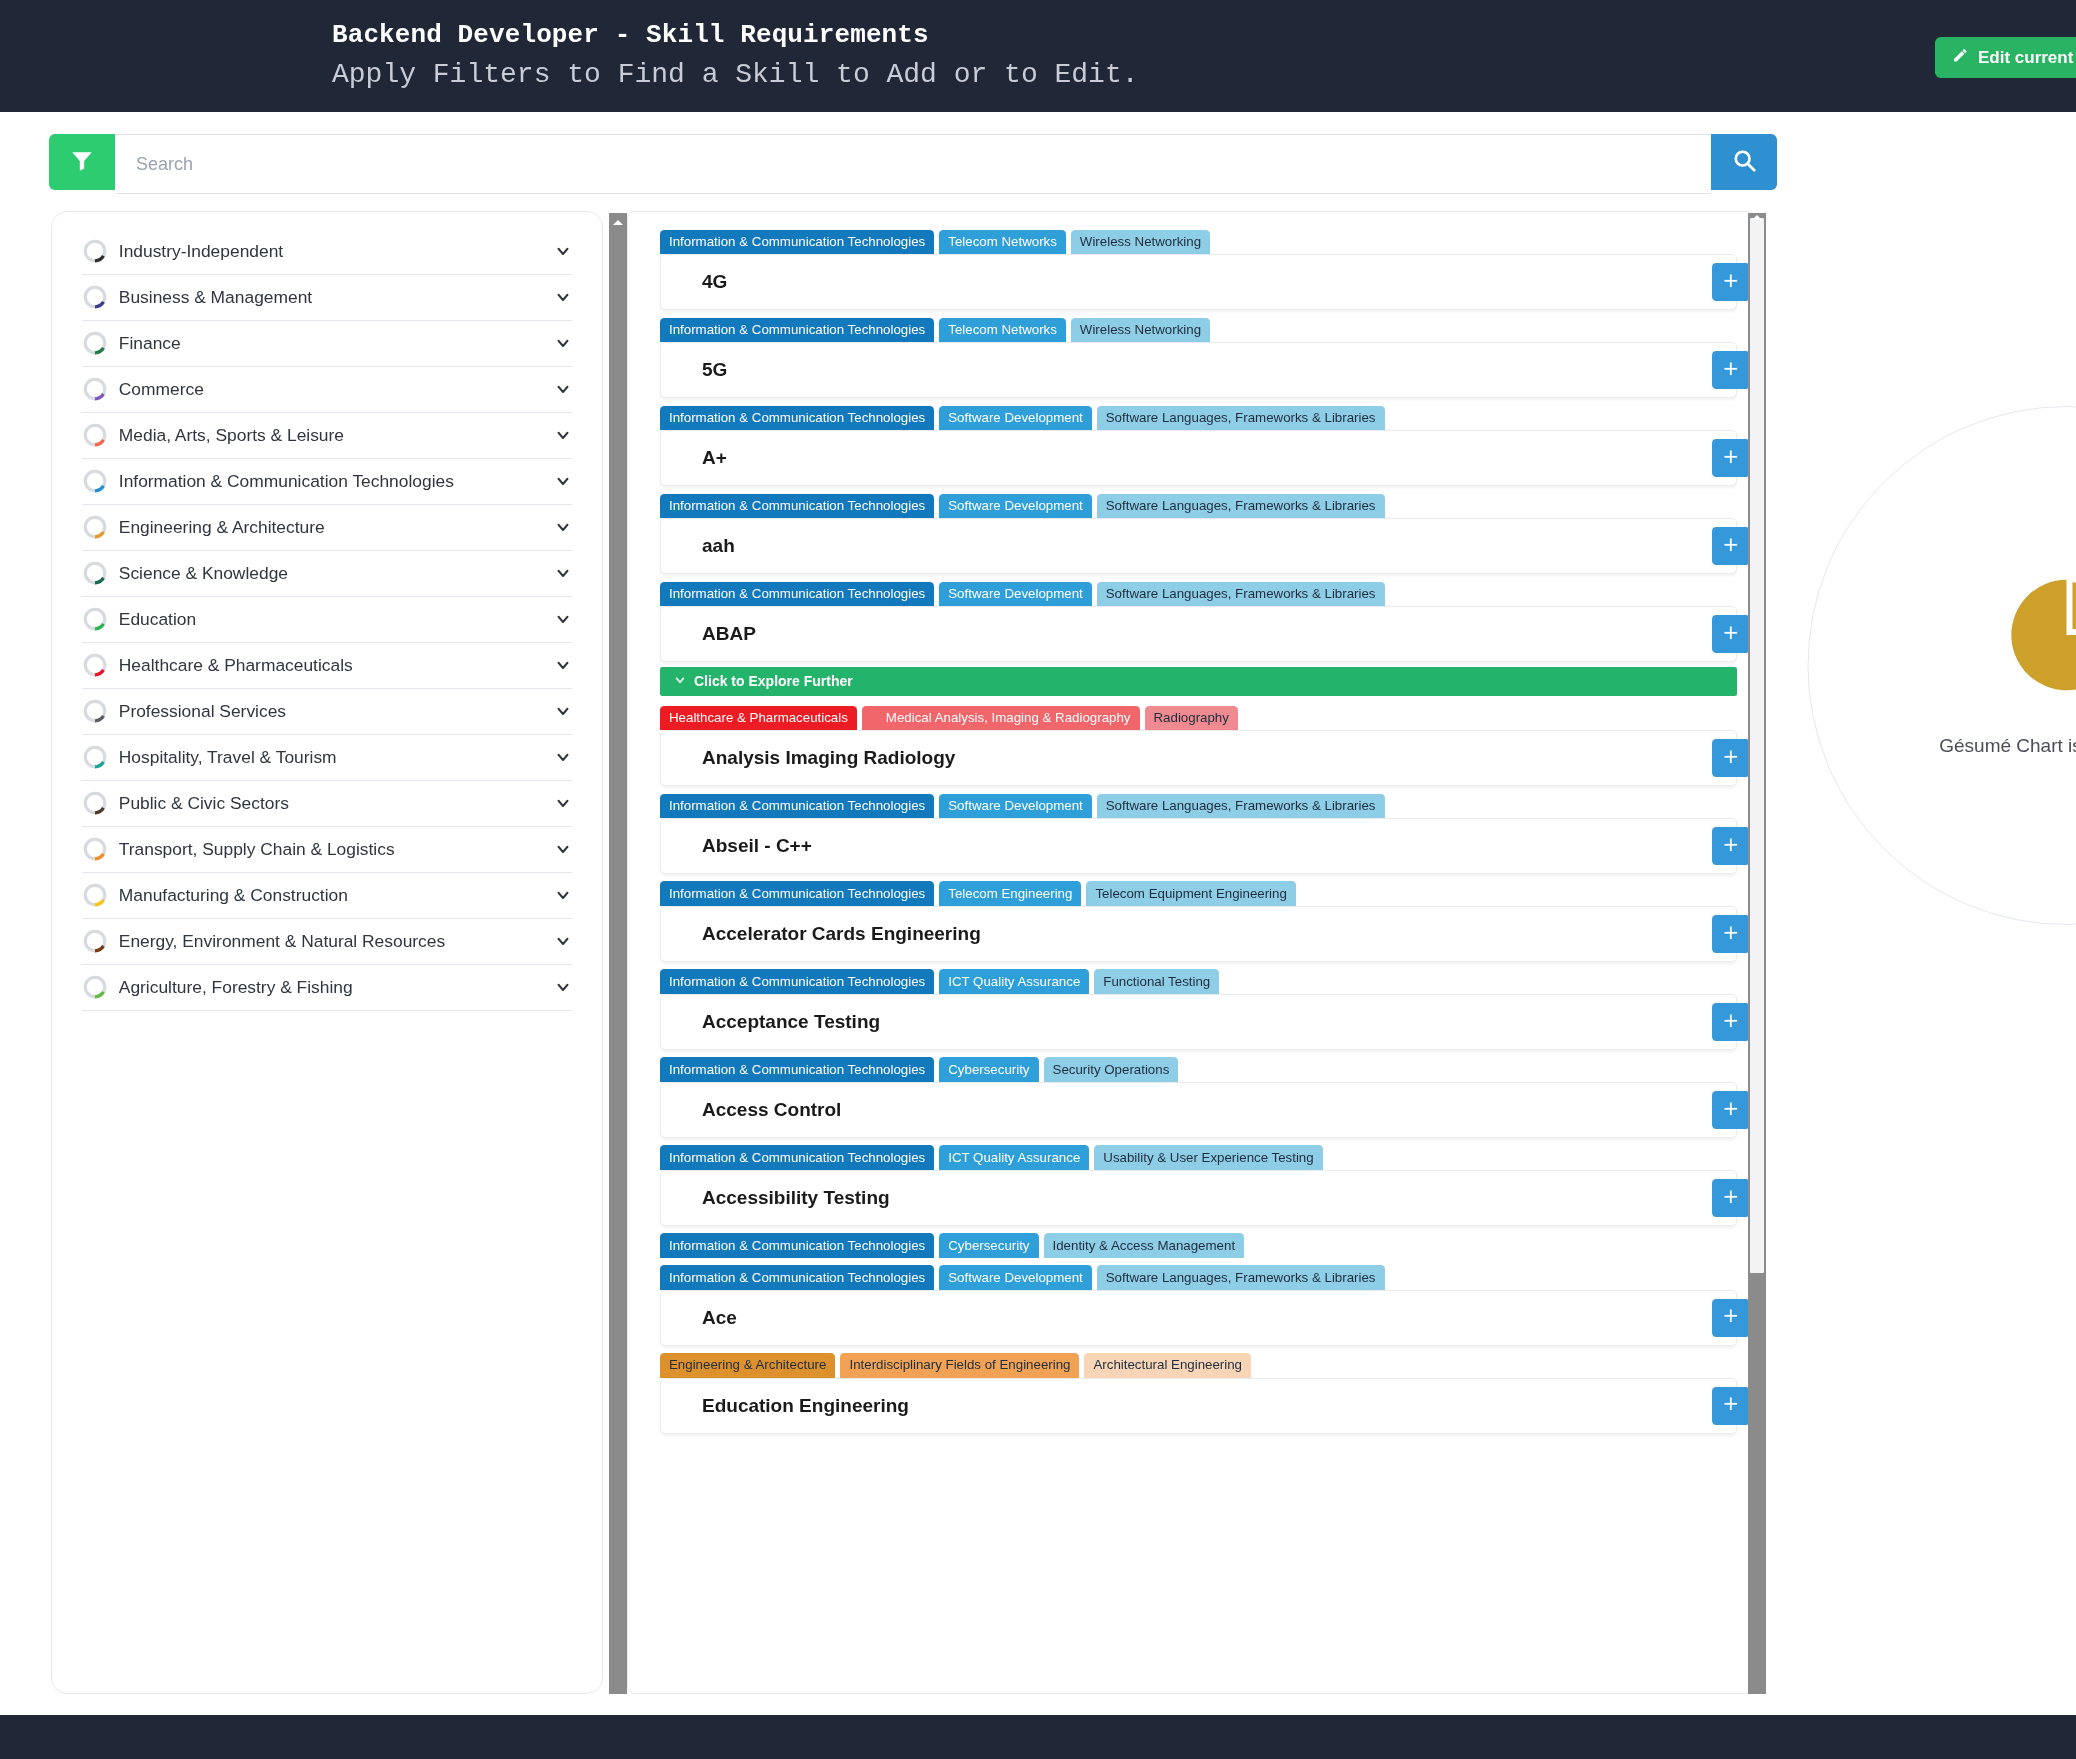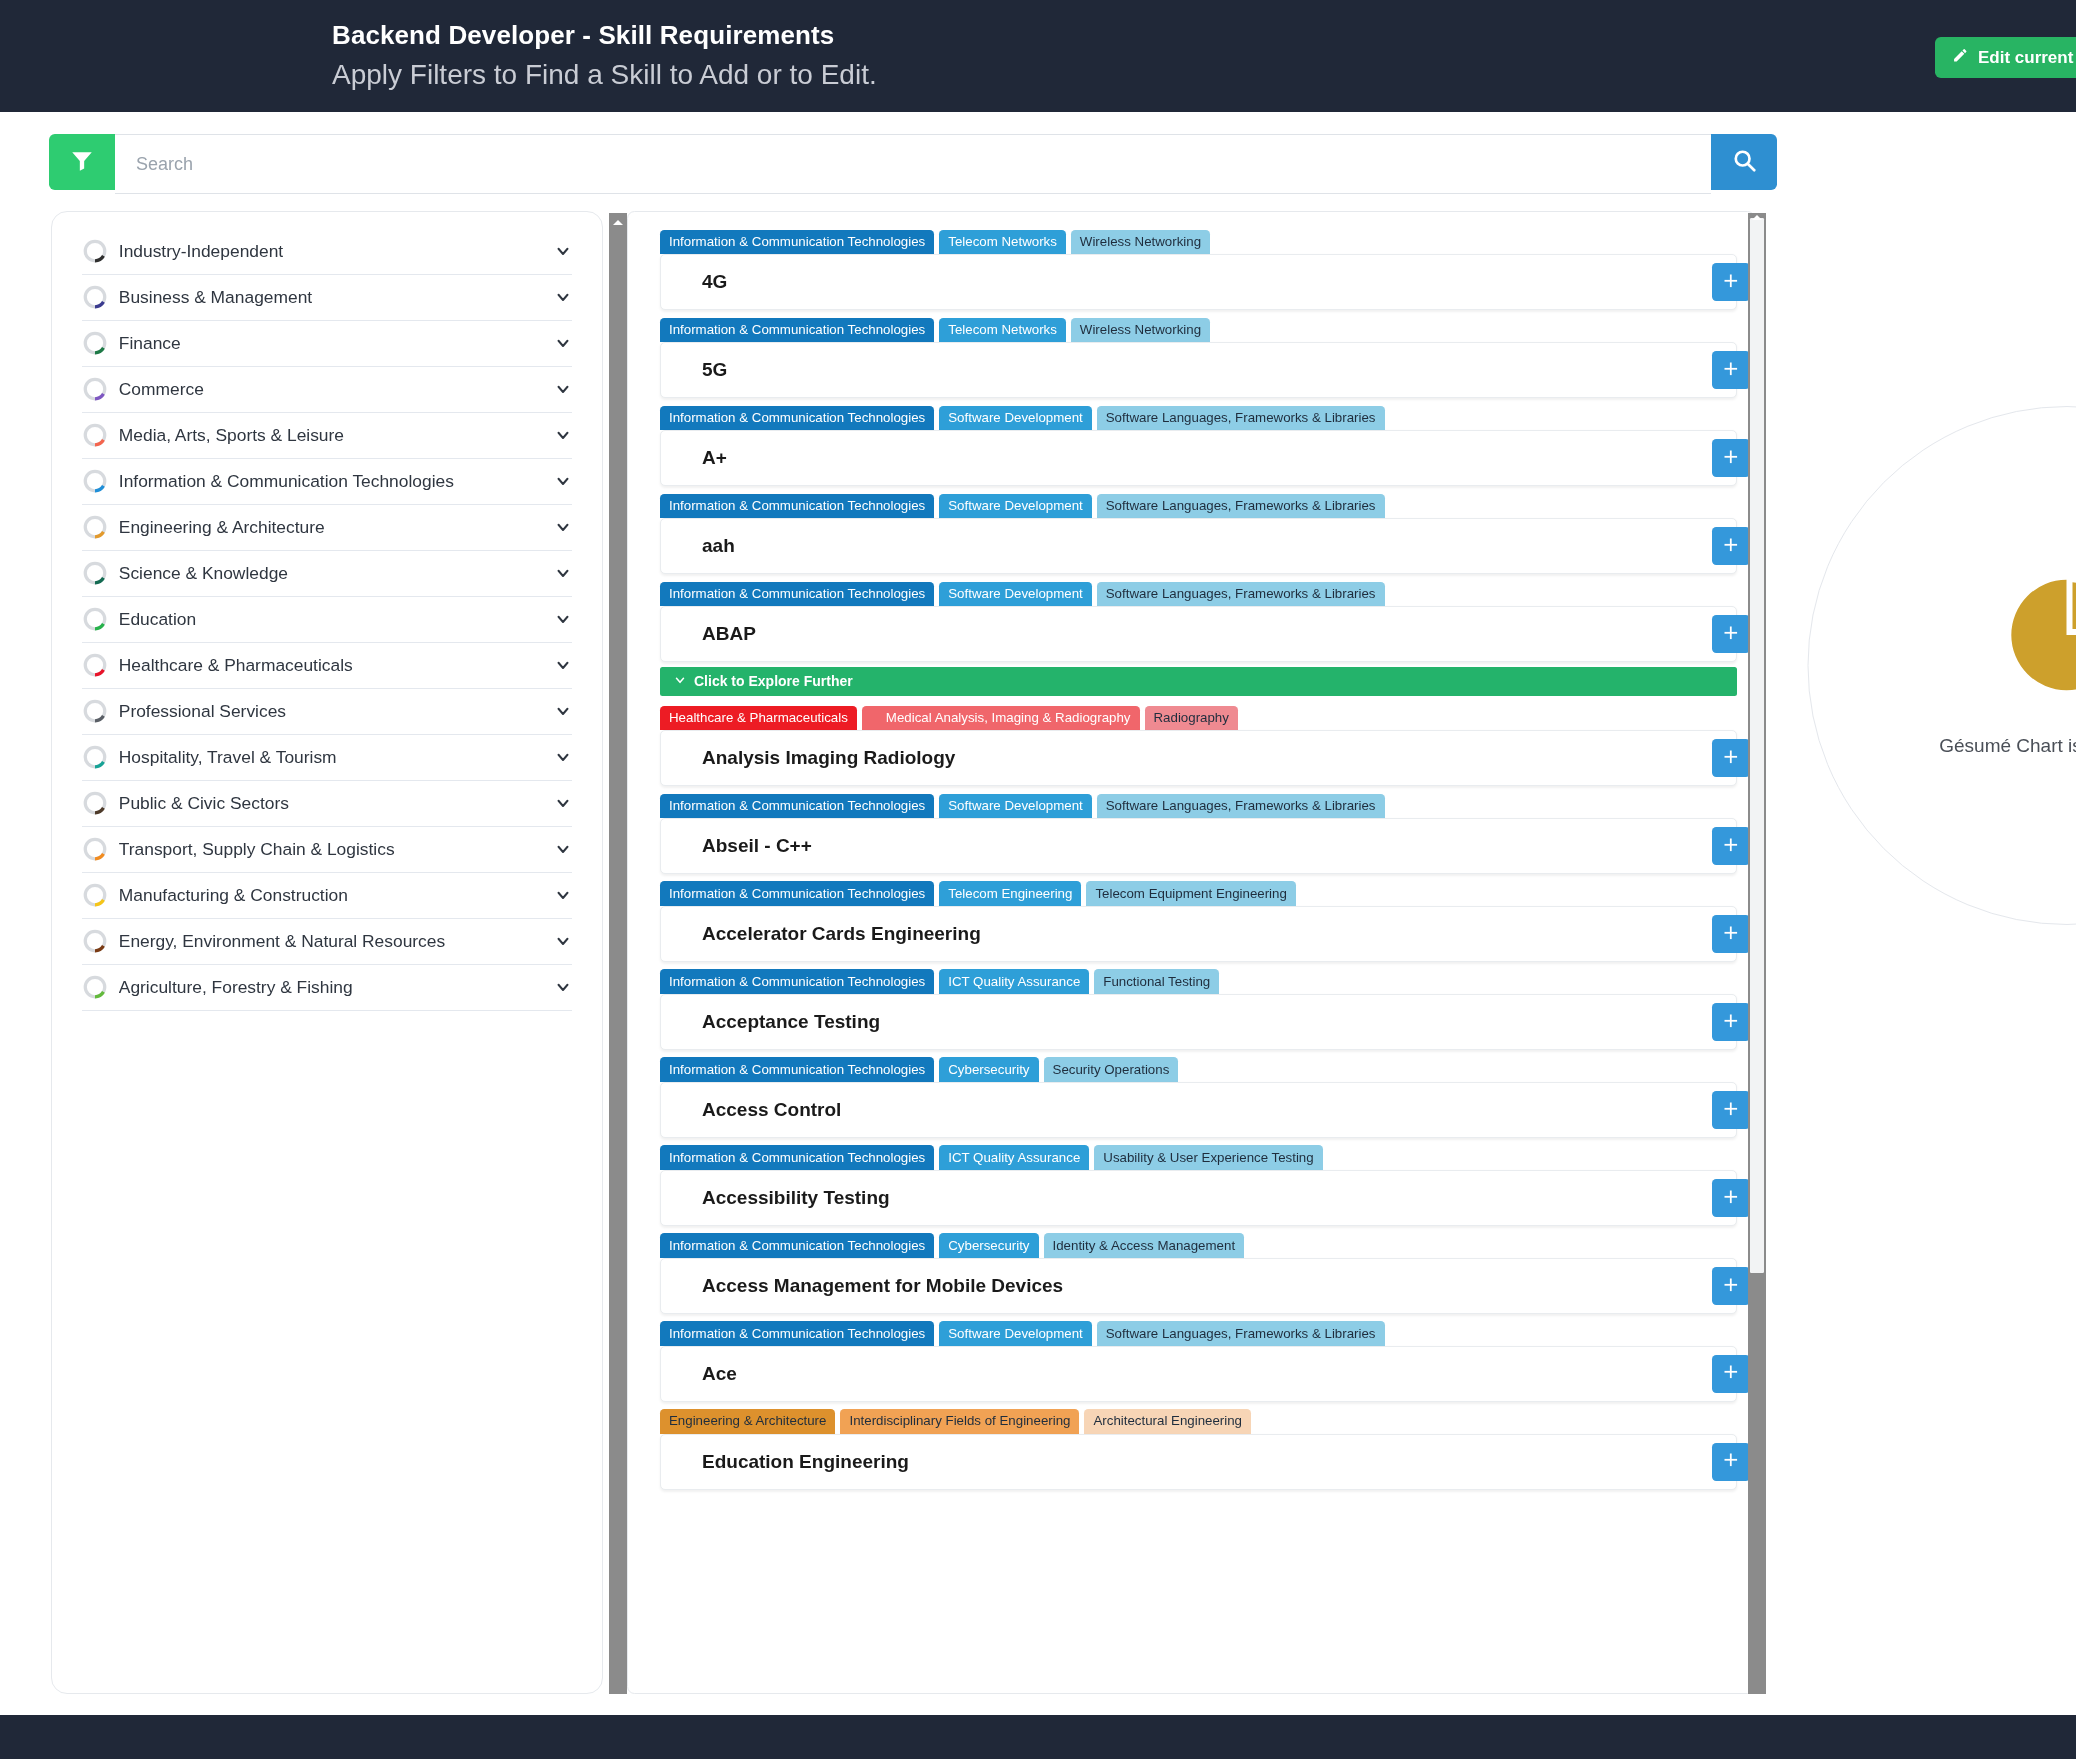--- a/index.html
+++ b/index.html
@@ -10,21 +10,21 @@
     overflow: hidden;
   }
 
   
   .app-header {
     position: absolute; left: 0; top: 0;
     width: 2371px; height: 112px;
     background: #202838;
     display: flex; align-items: center;
   }
-  .header-titles { margin-left: 332px; }
+  .header-titles { margin-left: 332px; font-family: Liberation Mono, monospace; }
   .header-title {
     color: #ffffff; font-size: 26px; font-weight: bold;
     letter-spacing: 0.1px; line-height: 1.1;
   }
   .header-sub {
     color: #c9ccd4; font-size: 28px; font-weight: 400;
     margin-top: 10px; line-height: 1.1;
   }
   .edit-btn {
     position: absolute; right: 130px; top: 37px;
@@ -599,29 +599,20 @@
               </svg></span>
           </button>
         </div>
       </div>
       <div class="skill-block">
         <div class="badge-row">
           <span class="badge" style="background: rgb(18, 121, 189); color: rgb(255, 255, 255);">Information &amp; Communication Technologies</span>
           <span class="badge" style="background: rgb(46, 159, 216); color: rgb(255, 255, 255);">Cybersecurity</span>
           <span class="badge" style="background: rgb(141, 205, 230); color: rgb(31, 45, 61);">Identity &amp; Access Management</span>
         </div>
-        <div class="skill-card">
-          <span class="skill-name">Access Management for Mobile Devices</span>
-          <button class="add-btn">
-            <span><svg viewBox="0 0 24 24" fill="#ffffff">
-                <path d="M11 5h2v14h-2z"></path>
-                <path d="M5 11h14v2H5z"></path>
-              </svg></span>
-          </button>
-        </div>
       </div>
       <div class="skill-block">
         <div class="badge-row">
           <span class="badge" style="background: rgb(18, 121, 189); color: rgb(255, 255, 255);">Information &amp; Communication Technologies</span>
           <span class="badge" style="background: rgb(46, 159, 216); color: rgb(255, 255, 255);">Software Development</span>
           <span class="badge" style="background: rgb(141, 205, 230); color: rgb(31, 45, 61);">Software Languages, Frameworks &amp; Libraries</span>
         </div>
         <div class="skill-card">
           <span class="skill-name">Ace</span>
           <button class="add-btn">

